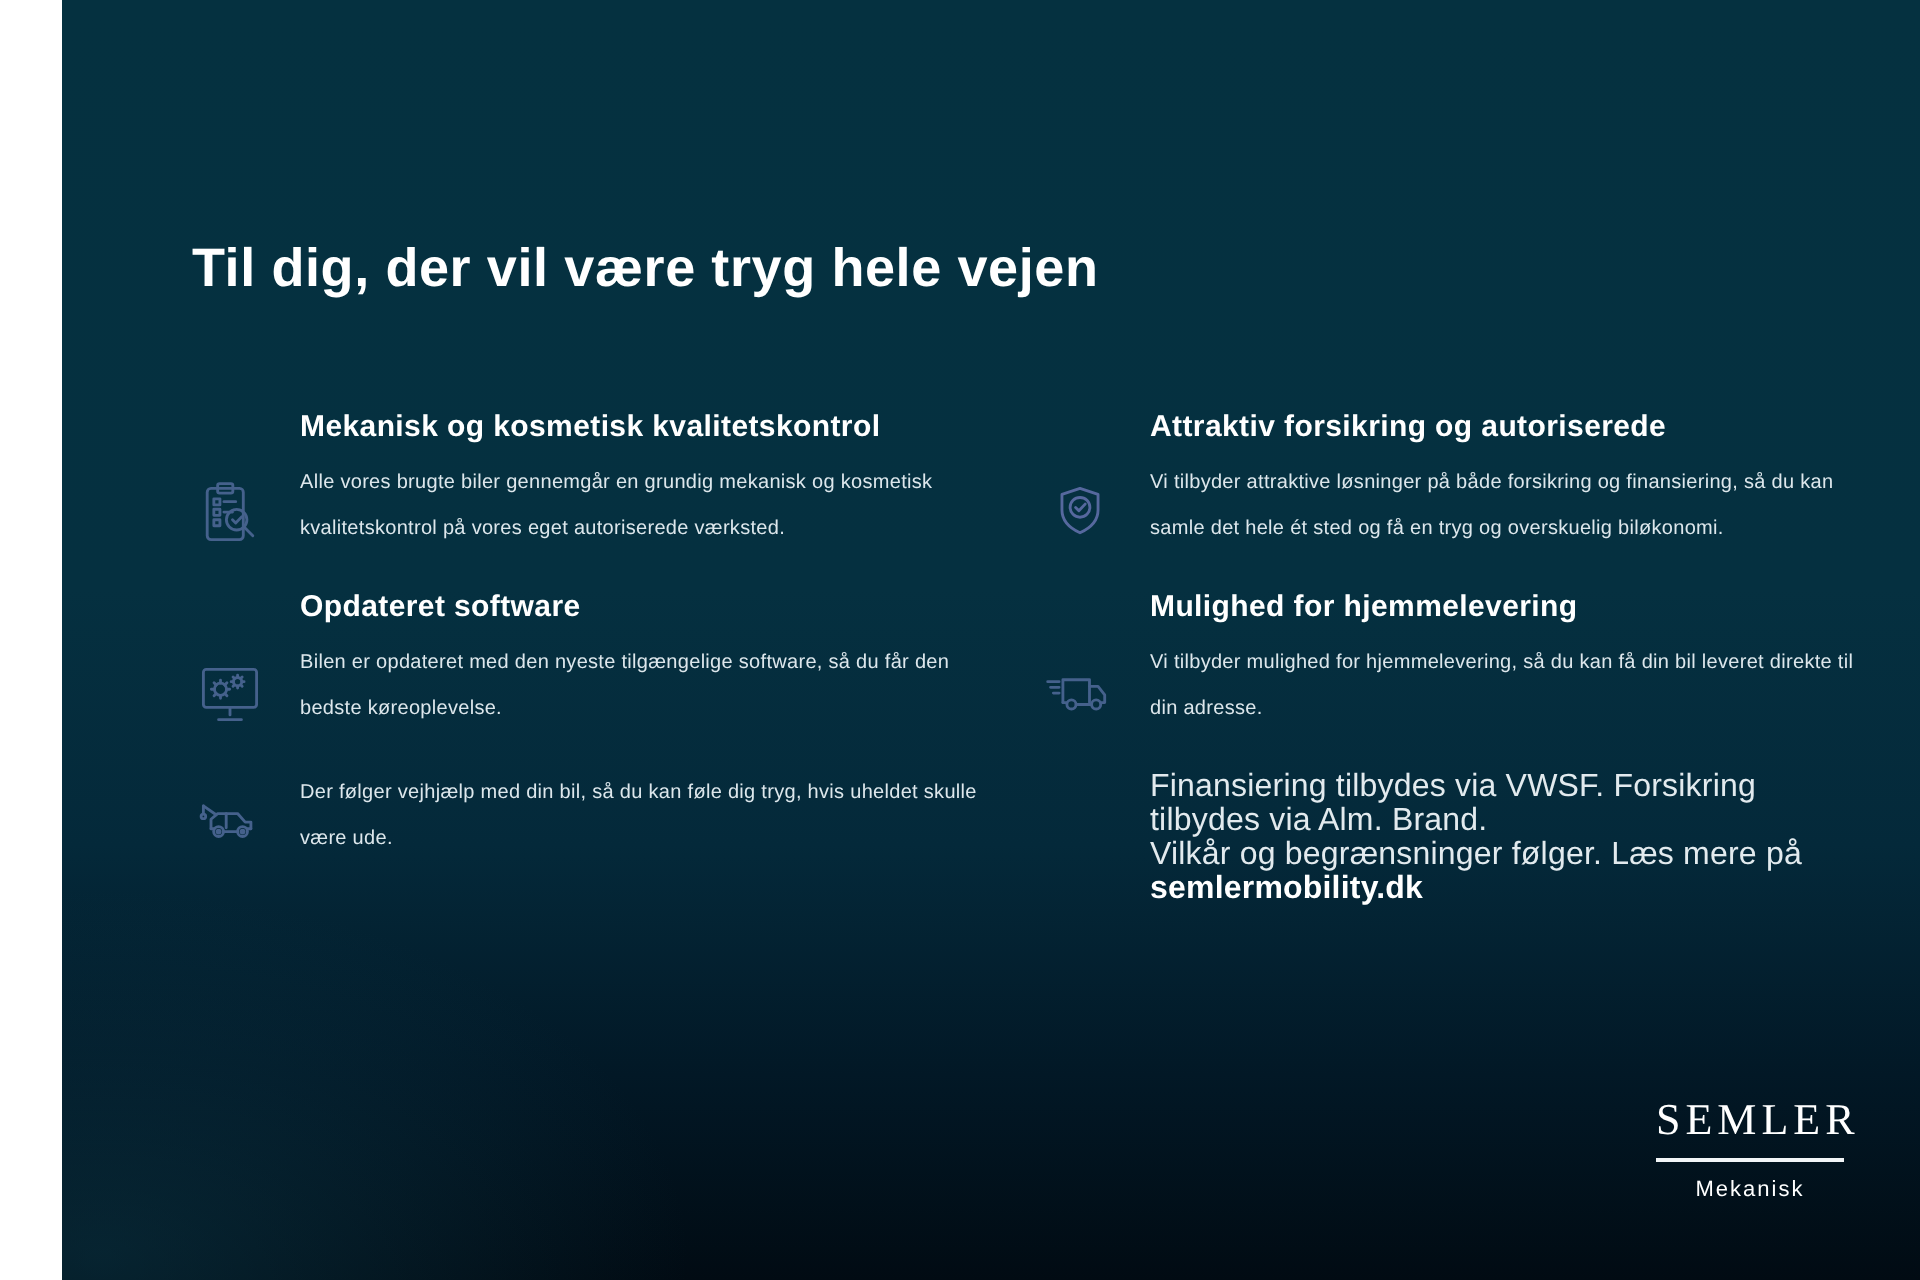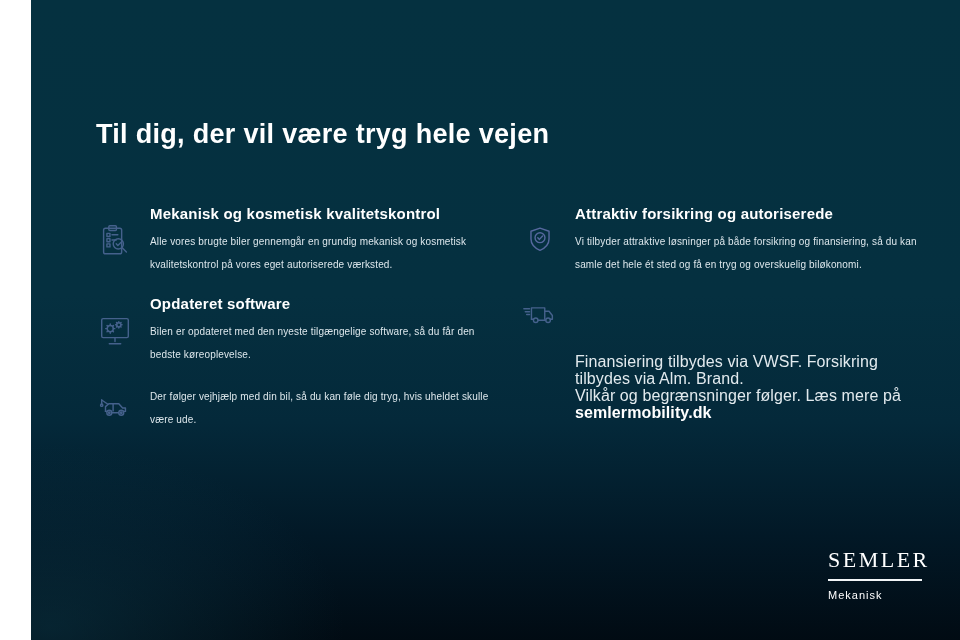--- a/index.html
+++ b/index.html
@@ -27,21 +27,21 @@
   }
   .grid {
     position: absolute;
     left: 65px; top: 205px;
     width: 845px;
     display: grid;
     grid-template-columns: 425px 420px;
   }
   .feature {
     display: flex;
-    align-items: center;
+    align-items: flex-end;
     margin-bottom: 19px;
   }
   .icon {
     flex: 0 0 38px;
     width: 38px; height: 38px;
     margin-right: 16px;
     margin-top: 1px;
   }
   .icon svg { display: block; width: 38px; height: 38px; }
   .ftext h3 {
@@ -67,21 +67,21 @@
     line-height: 17px;
     letter-spacing: 0.1px;
     color: #e2eaee;
     max-width: 330px;
   }
   .fineprint b { color: #ffffff; }
   .logo {
     position: absolute;
     top: 547px; right: 69px;
     width: 94px;
-    text-align: left;
+    text-align: center;
     color: #ffffff;
   }
   .logo-brand {
     font-family: "Liberation Serif", serif;
     font-size: 22px;
     letter-spacing: 2.5px;
     padding-bottom: 6px;
     border-bottom: 2px solid #f2f5f7;
   }
   .logo-sub {
@@ -194,20 +194,24 @@
             <g class="st">
               <path d="M11 24.5v-12h14v12"></path>
               <path d="M25 16h4.5l3.5 4.5v4h-2"></path>
               <path d="M13 24.5h-2M18 25.5h8"></path>
               <circle cx="15.5" cy="25.5" r="2.4"></circle>
               <circle cx="28.5" cy="25.5" r="2.4"></circle>
               <path d="M3 13.5h6M4.5 16.5h4.5M6 19.5h3"></path>
             </g>
           </svg>
         </span>
+        <div class="ftext">
+          <h3>Mulighed for hjemmelevering</h3>
+          <p>Vi tilbyder mulighed for hjemmelevering, så du kan få din bil leveret direkte til din adresse.</p>
+        </div>
       </div>
 
       <div class="fineprint">
         <span>Finansiering tilbydes via VWSF. Forsikring tilbydes via Alm. Brand.</span><br>
         <span>Vilkår og begrænsninger følger. Læs mere på </span><b>semlermobility.dk</b>
       </div>
 
     </div>
   </div>
 

